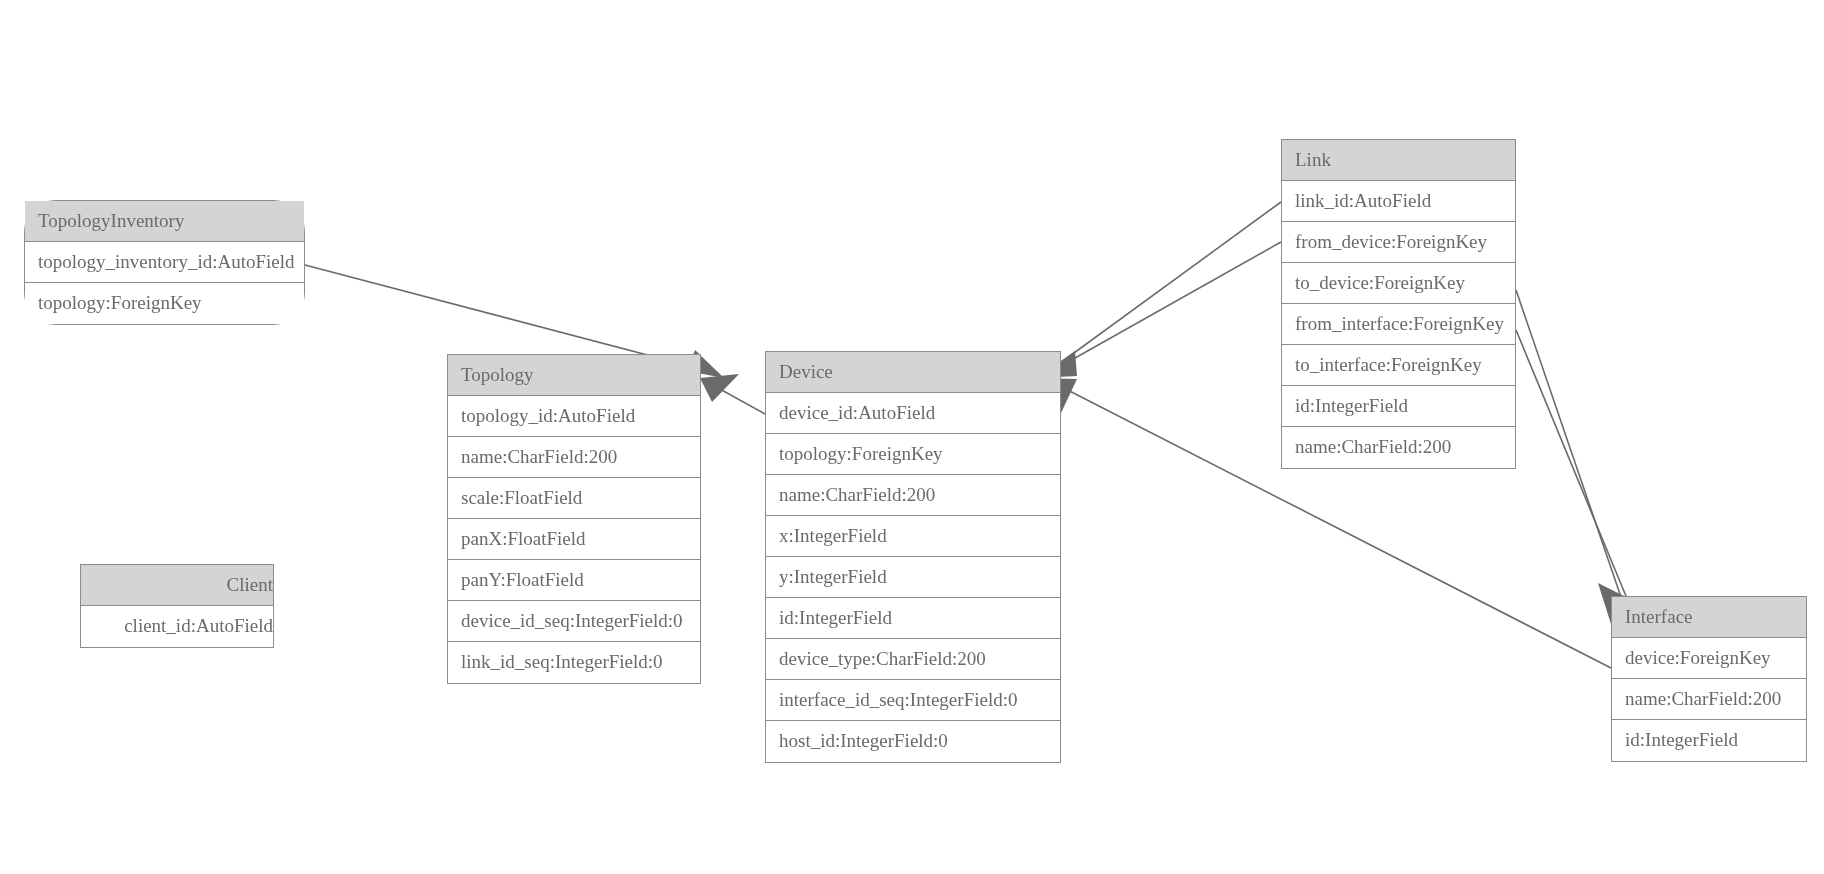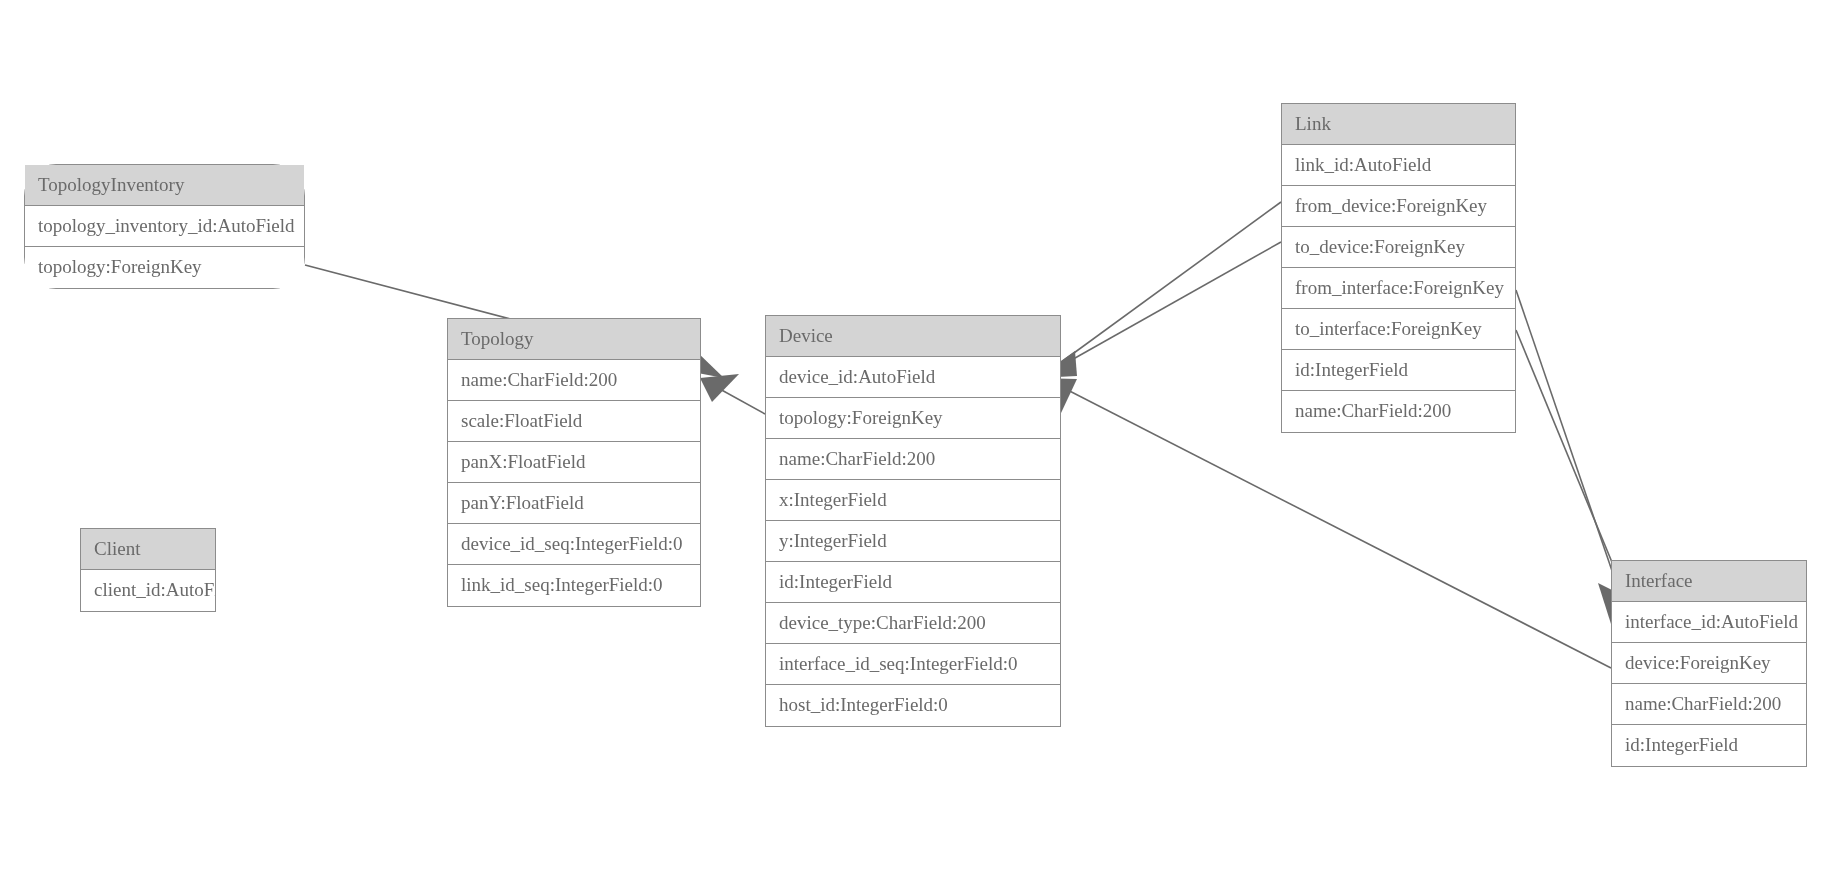--- a/index.html
+++ b/index.html
@@ -13,20 +13,21 @@
     height: 874px;
     background: #ffffff;
     overflow: hidden;
     font-family: "Liberation Serif", "DejaVu Serif", serif;
   }
   .entity {
     position: absolute;
     box-sizing: border-box;
     border: 1px solid #8c8c8c;
     background: #ffffff;
+    margin-top: 36px;
   }
   .entity-header {
     box-sizing: border-box;
     background: #d4d4d4;
     border-bottom: 1px solid #8c8c8c;
     color: #6a6a6a;
     font-size: 19px;
     line-height: 40px;
     height: 41px;
     padding: 0 0 0 13px;
@@ -103,27 +104,28 @@
       <polygon points="1611,624 1598,583 1640,604" fill="#6a6a6a"></polygon>
     </g>
   </svg>
 
   <div class="entity" style="left:24px; top:164px; width:281px;border-radius:32px;">
     <div class="entity-header">TopologyInventory</div>
     <div class="entity-row">topology_inventory_id:AutoField</div>
     <div class="entity-row">topology:ForeignKey</div>
   </div>
 
-  <div class="entity" style="left:80px; top:528px; width:136px;">
+  <div class="entity" style="left:80px; top:528px; width:194px;text-align:right;">
     <div class="entity-header">Client</div>
     <div class="entity-row">client_id:AutoField</div>
   </div>
 
   <div class="entity" style="left:447px; top:318px; width:254px;">
     <div class="entity-header">Topology</div>
+    <div class="entity-row">topology_id:AutoField</div>
     <div class="entity-row">name:CharField:200</div>
     <div class="entity-row">scale:FloatField</div>
     <div class="entity-row">panX:FloatField</div>
     <div class="entity-row">panY:FloatField</div>
     <div class="entity-row">device_id_seq:IntegerField:0</div>
     <div class="entity-row">link_id_seq:IntegerField:0</div>
   </div>
 
   <div class="entity" style="left:765px; top:315px; width:296px;">
     <div class="entity-header">Device</div>
@@ -144,19 +146,18 @@
     <div class="entity-row">from_device:ForeignKey</div>
     <div class="entity-row">to_device:ForeignKey</div>
     <div class="entity-row">from_interface:ForeignKey</div>
     <div class="entity-row">to_interface:ForeignKey</div>
     <div class="entity-row">id:IntegerField</div>
     <div class="entity-row">name:CharField:200</div>
   </div>
 
   <div class="entity" style="left:1611px; top:560px; width:196px;">
     <div class="entity-header">Interface</div>
-    <div class="entity-row">interface_id:AutoField</div>
     <div class="entity-row">device:ForeignKey</div>
     <div class="entity-row">name:CharField:200</div>
     <div class="entity-row">id:IntegerField</div>
   </div>
 
 </div>
 
 </body></html>

